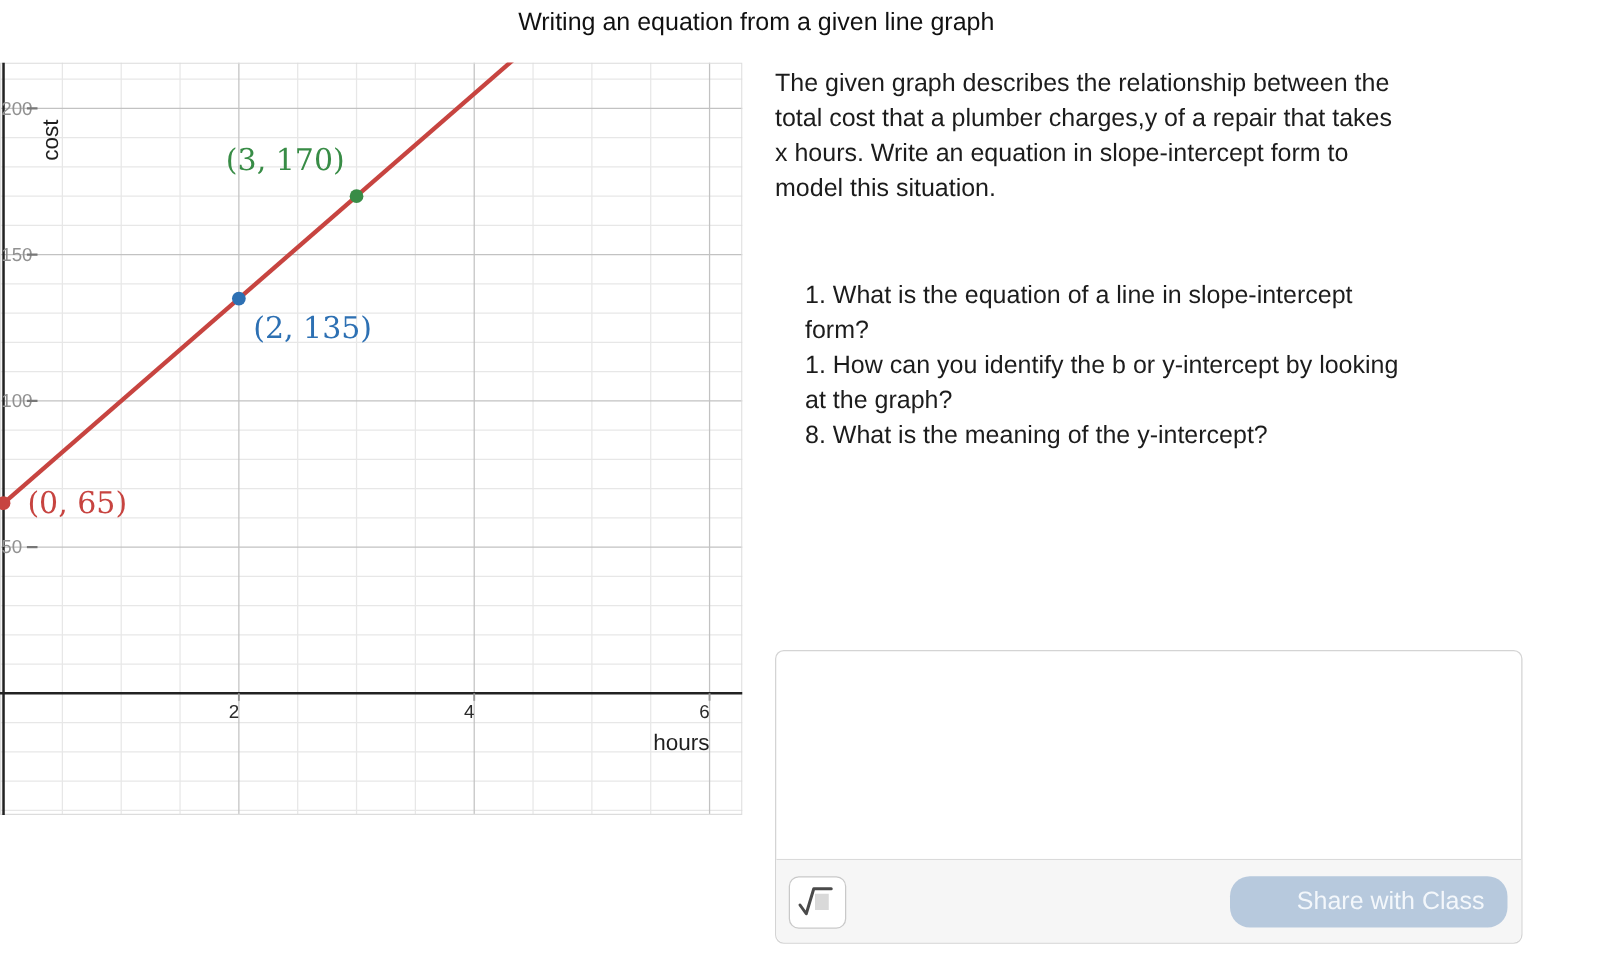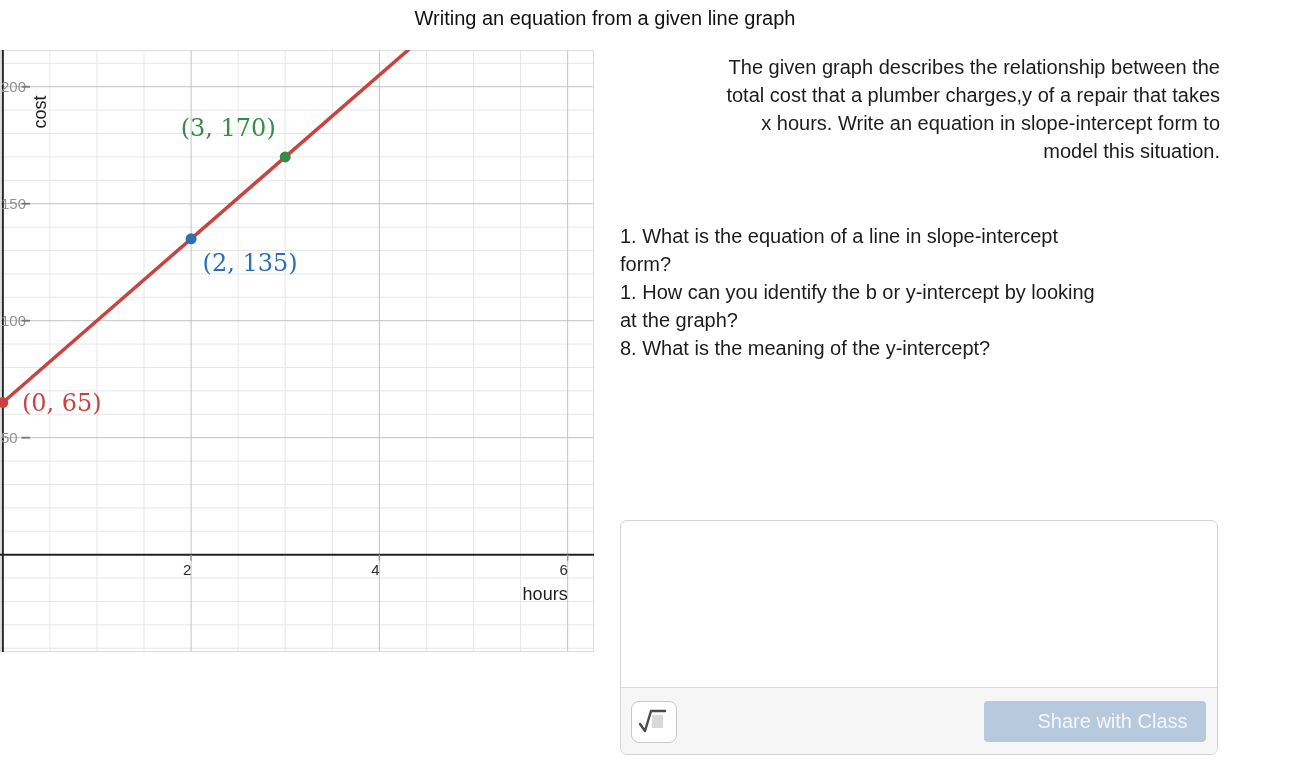--- a/index.html
+++ b/index.html
@@ -3,36 +3,36 @@
 <meta charset="utf-8">
 <style>
   * { margin: 0; padding: 0; box-sizing: border-box; }
   html, body { width: 1289px; height: 778px; background: #ffffff; overflow: hidden;
                font-family: "Liberation Sans", sans-serif; }
   .page-title { position: absolute; left: 0; top: 7px; width: 1210px; text-align: center;
                 font-size: 20px; color: #111; font-weight: 400; }
   .graph-panel { position: absolute; left: 0; top: 50px; width: 594px; height: 602px; background: #fff; }
   .graph-panel svg { display: block; }
   .prompt-intro { position: absolute; left: 620px; top: 53px; width: 600px;
-                  font-size: 20px; line-height: 28px; color: #1c1c1c; white-space: pre-wrap; text-align: right; }
+                  font-size: 20px; line-height: 28px; color: #1c1c1c; white-space: pre-wrap; }
   .prompt-questions { position: absolute; left: 620px; top: 222px; width: 600px;
                       font-size: 20px; line-height: 28px; color: #1c1c1c; }
-  .prompt-questions .question { white-space: pre-wrap; }
+  .prompt-questions .question { white-space: pre-wrap; margin-left: 24px; }
   .response-box { position: absolute; left: 620px; top: 520px; width: 598px; height: 235px;
                   border: 1px solid #d4d4d4; border-radius: 7px; background: #fff; }
   .response-input { position: absolute; left: 1px; top: 1px; width: 594px; height: 166px;
                     border: none; outline: none; resize: none; border-radius: 7px 7px 0 0;
                     font-family: "Liberation Sans", sans-serif; font-size: 18px; padding: 10px 12px; }
   .response-footer { position: absolute; left: 0; right: 0; bottom: 0; height: 67px;
                      background: #f6f6f6; border-top: 1px solid #dadada; border-radius: 0 0 7px 7px; }
   .math-toggle-button { position: absolute; left: 10px; top: 13px; width: 46px; height: 42px;
                         background: #fff; border: 1px solid #c9c9c9; border-radius: 8px;
                         cursor: pointer; padding: 0; }
   .share-button { position: absolute; right: 11px; top: 13px; width: 222px; height: 41px;
-                  border: none; border-radius: 4px; font-family: "Liberation Sans", sans-serif;
+                  border: none; border-radius: 16px; font-family: "Liberation Sans", sans-serif;
                   font-size: 20px; cursor: pointer; padding-left: 35px; }
 </style>
 </head>
 <body>
 
 <h1 class="page-title">Writing an equation from a given line graph</h1>
 
 <div class="graph-panel">
   <svg id="graph-svg" width="594" height="602" viewBox="0 0 594 602">
       <line x1="49.89223454833598" y1="0" x2="49.89223454833598" y2="602" stroke="#e7e7e7" stroke-width="1"></line>

